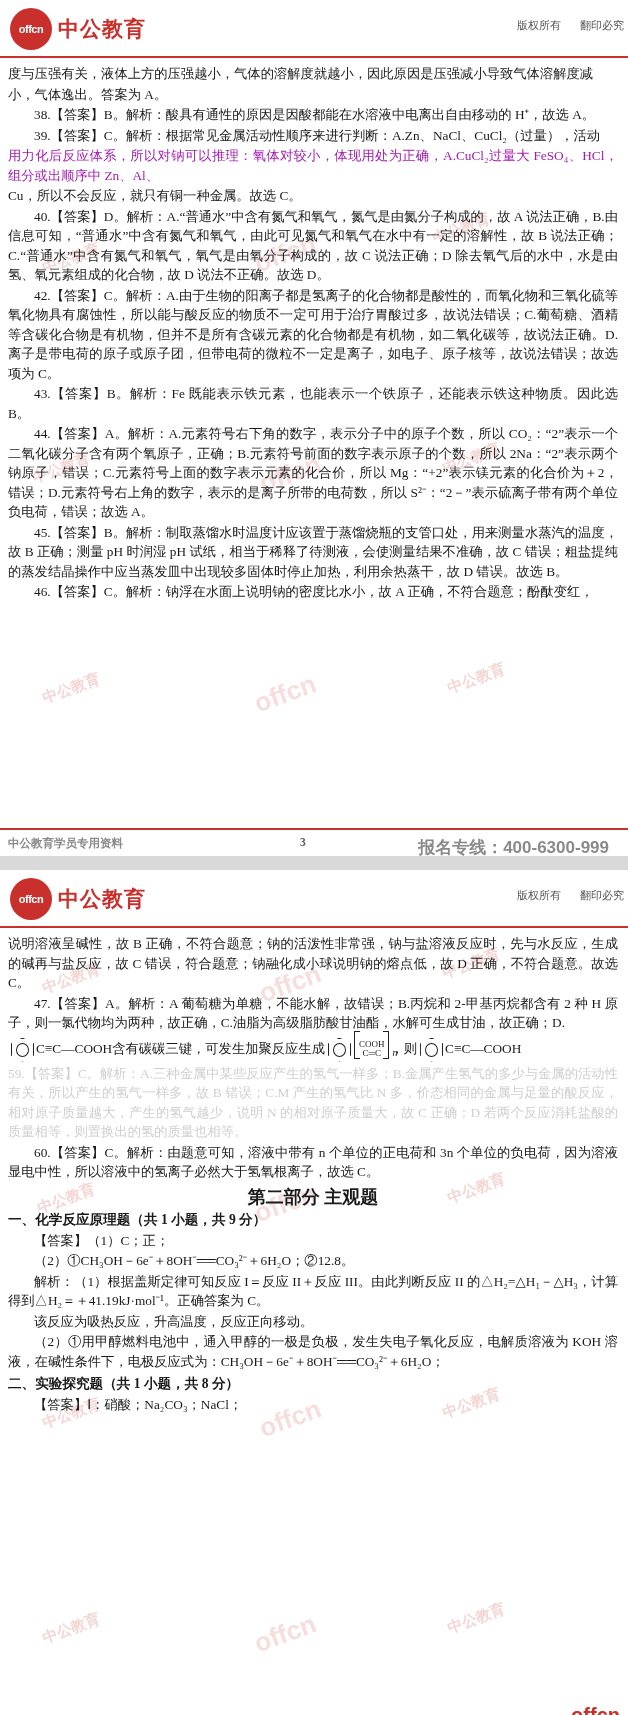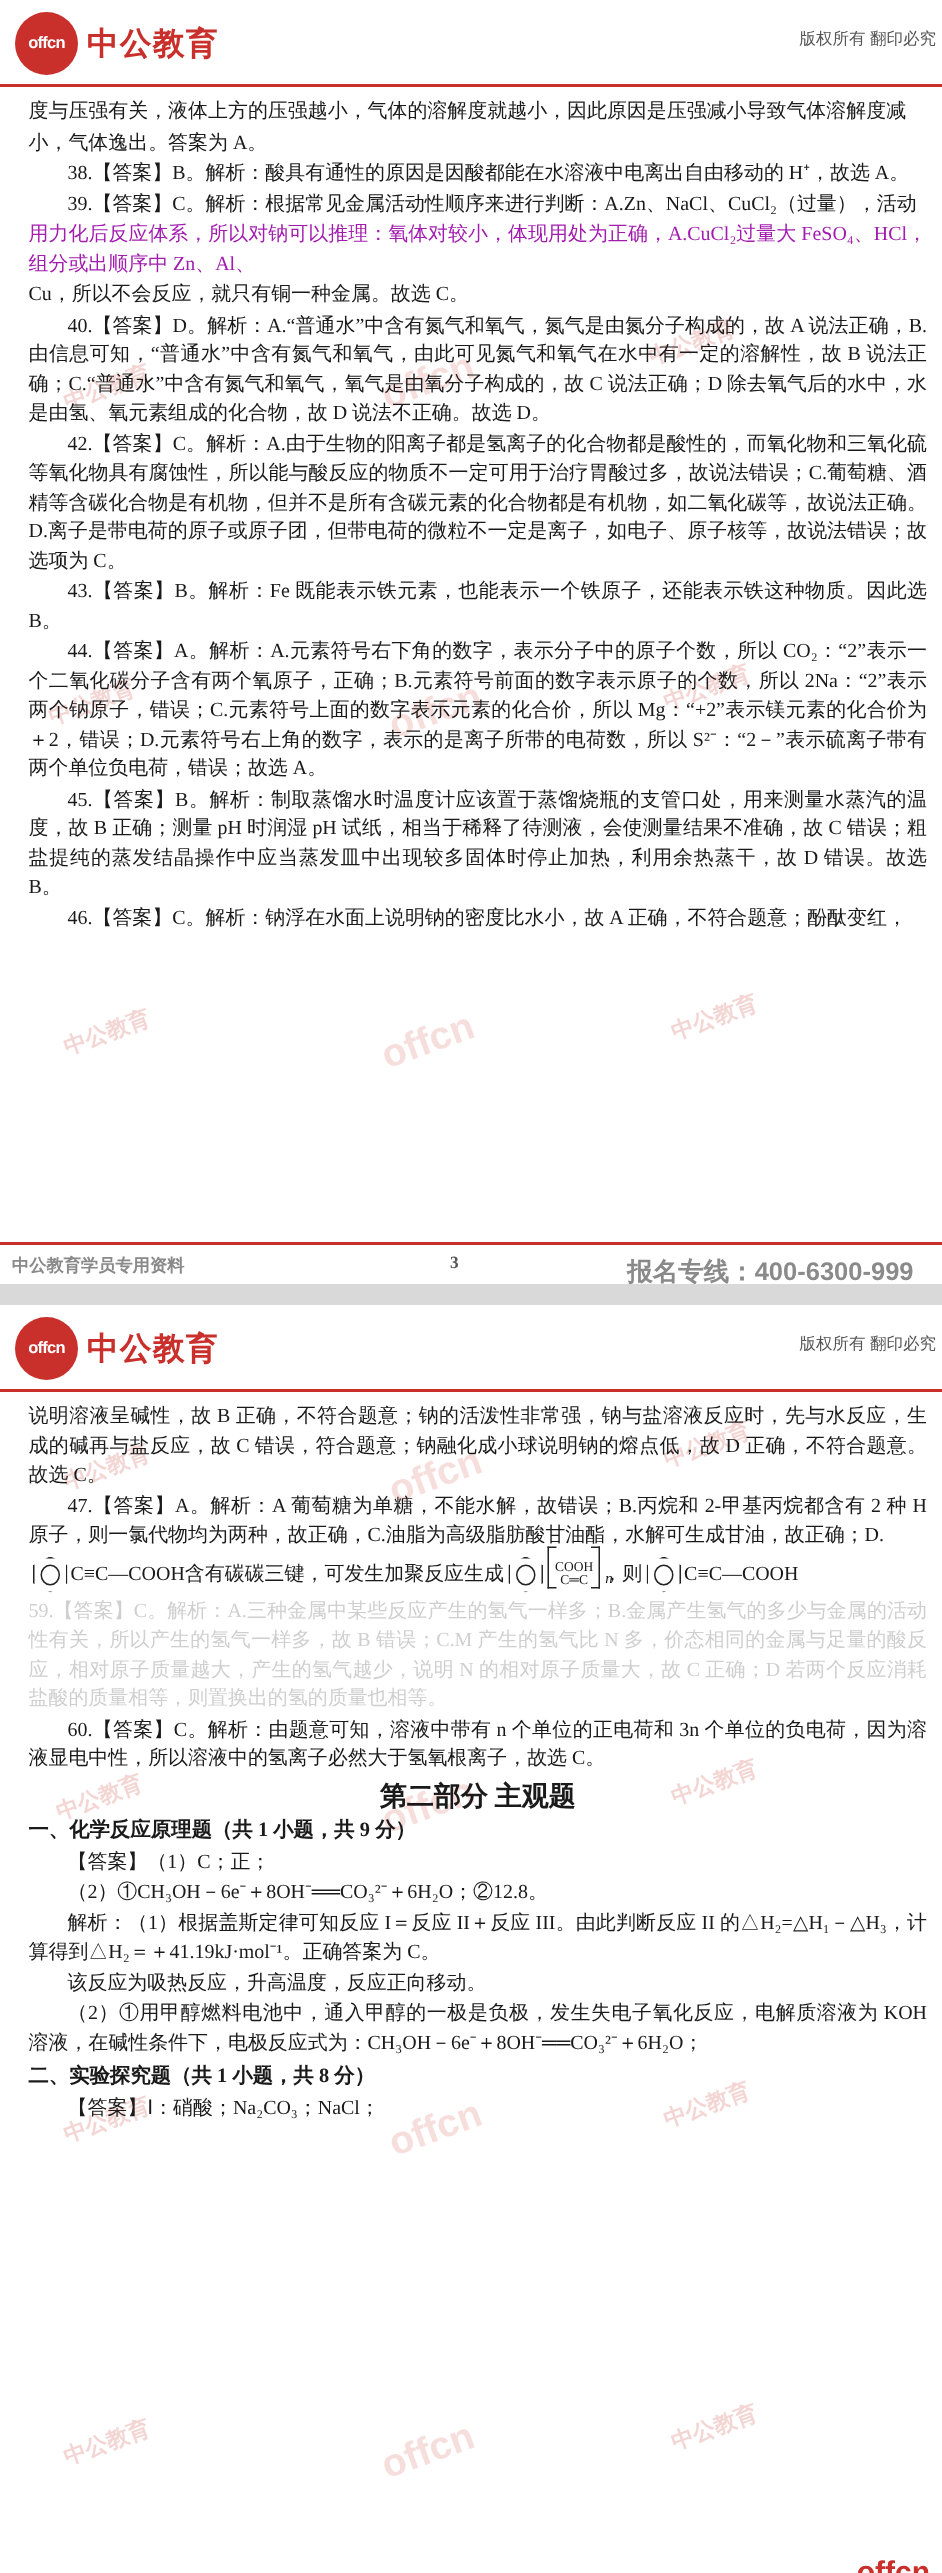--- a/index.html
+++ b/index.html
@@ -11,24 +11,24 @@
 
   
   .hdr{position:relative;height:56px;border-bottom:2px solid #c9302c;}
   .logo{position:absolute;left:10px;top:8px;display:flex;align-items:center;}
   .logo-mark{width:42px;height:42px;border-radius:50%;background:#c9302c;color:#fff;
              font-family:"Liberation Sans",sans-serif;font-size:11px;font-weight:bold;
              display:flex;align-items:center;justify-content:center;letter-spacing:-0.5px;}
   .logo-text{margin-left:6px;font-size:21px;font-weight:bold;color:#c9302c;letter-spacing:1px;}
   .hdr-right{position:absolute;right:4px;top:18px;font-size:11px;color:#555;
              font-family:"Liberation Sans",sans-serif;}
-  .hdr-right span{margin-left:0;}
+  .hdr-right span{margin-left:16px;}
 
   
-  .content{position:relative;padding:6px 10px 0 19px;}
+  .content{position:relative;padding:6px 10px 0 8px;}
   p{margin:0 0 1px 0;font-size:13.3px;line-height:19.5px;text-align:justify;}
   p.ind{text-indent:26px;}
   .center{text-align:center;text-indent:0;font-weight:bold;font-size:18px;margin:6px 0 3px 0;}
   .sec{font-weight:bold;font-size:13.6px;margin-top:3px;}
 
   
   .faint{color:#a21caf;}
   .faint2{color:#cfcfcf;}
 
   

